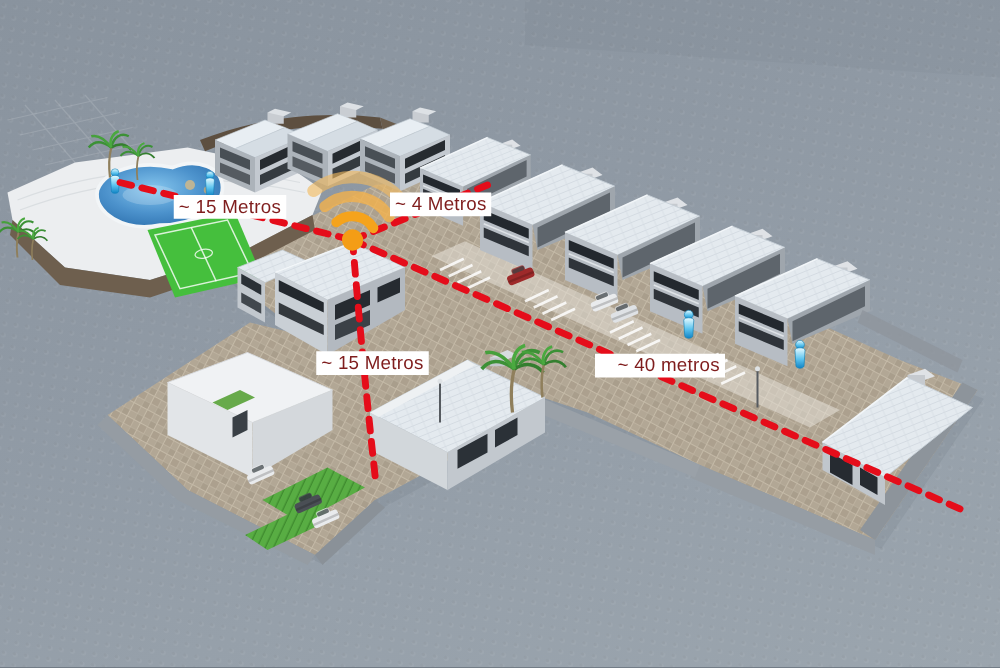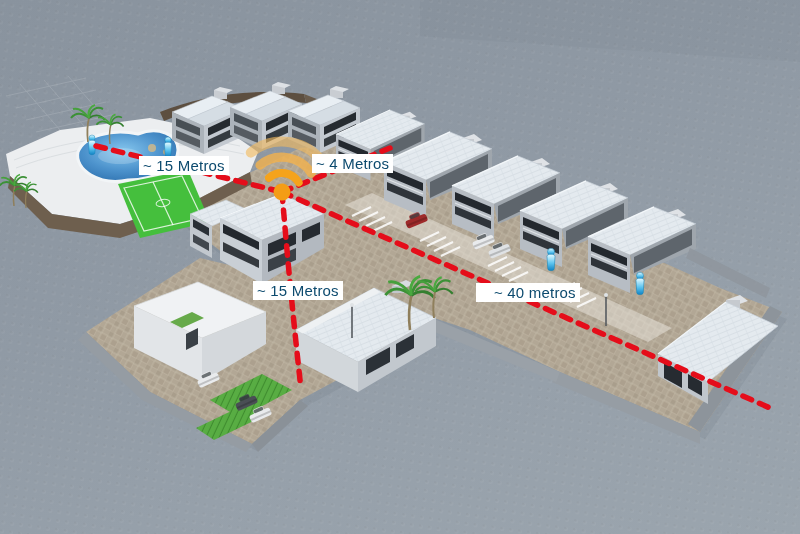--- a/index.html
+++ b/index.html
@@ -4,21 +4,21 @@
 <style>
   html,body{margin:0;padding:0;background:#66707a;font-family:"Liberation Sans",sans-serif;}
   #stage{
     position:relative;width:800px;height:534px;overflow:hidden;
     background:linear-gradient(160deg,#89939e 0%,#8f99a4 38%,#96a0aa 70%,#9ba5ae 100%);
   }
   #stage svg{position:absolute;left:0;top:0;display:block;}
   .dist-label{
     position:absolute;
     background:#ffffff;
-    color:#0c4a6e;
+    color:#7f1d1d;
     font-size:15px;
     line-height:19px;
     padding:0 4px;
     white-space:nowrap;
     letter-spacing:.2px;
   }
   #label-pool  {left:139px;top:156px;}
   #label-right {left:312px;top:154px;}
   #label-south {left:253px;top:281px;}
   #label-far   {left:476px;top:283px;padding-left:18px;}

